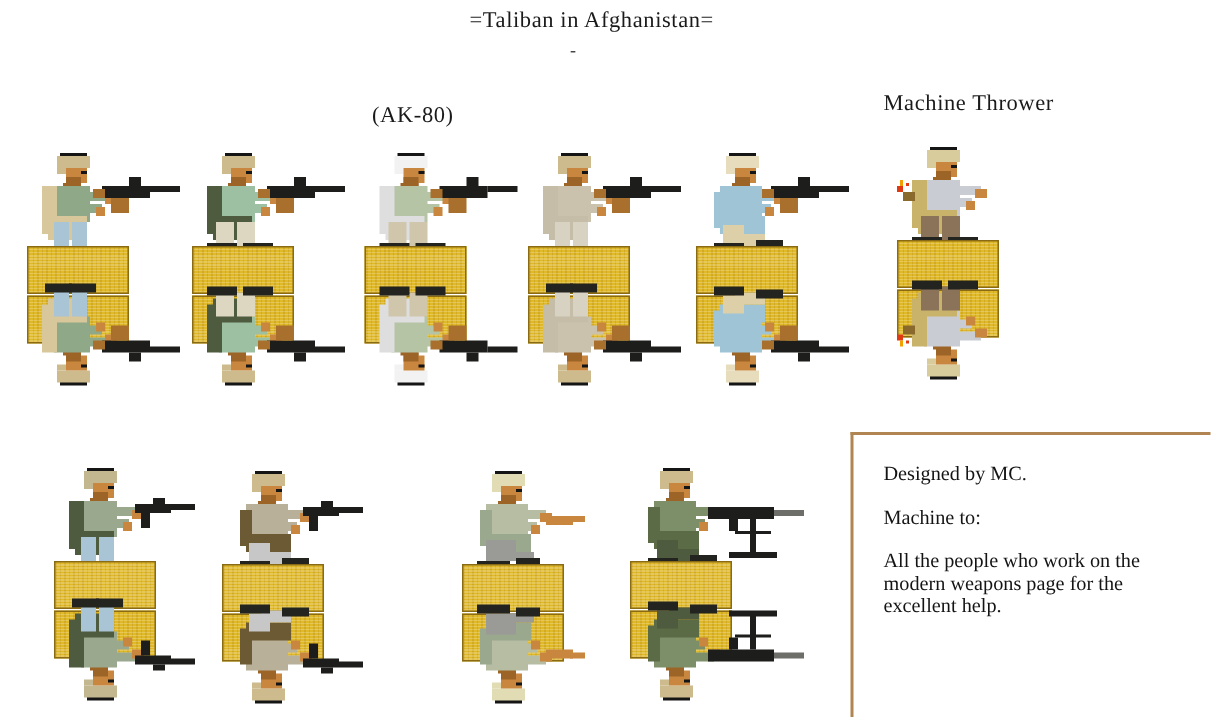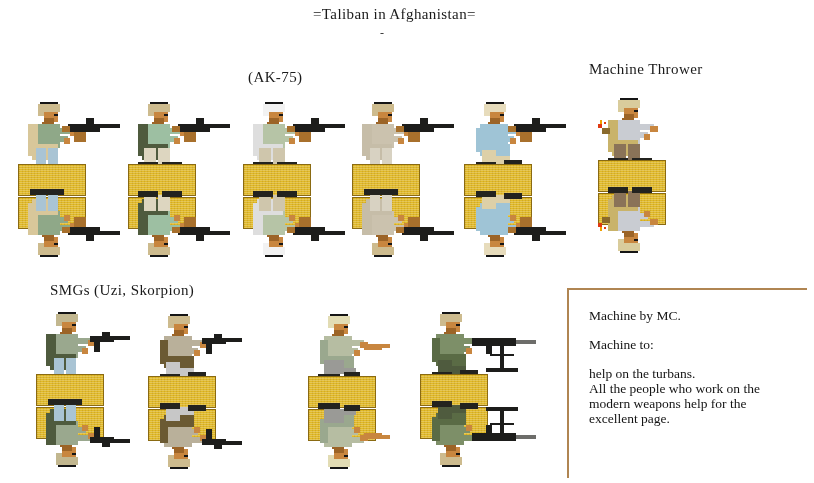--- a/index.html
+++ b/index.html
@@ -53,23 +53,22 @@
   .sprite{position:absolute;image-rendering:pixelated;}
   .px{position:absolute;}
 </style>
 </head>
 <body>
 
 <div class="stage">
 
   <div class="lbl" id="title">=Taliban in Afghanistan=</div>
   <div class="lbl" id="dash">-</div>
-  <div class="lbl" id="ak-line2">(AK-75)</div>
+  <div class="lbl" id="ak-line2">(AK-80)</div>
   <div class="lbl" id="moltov">Machine Thrower</div>
-  <div class="lbl" id="smg">SMGs (Uzi, Skorpion)</div>
 
   <div class="fig" id="f1" style="left: 18px; top: 100px; width: 130px; height: 160px;">
       <div style="position: absolute; left: 0px; top: 0px;">
         <div class="sprite" style="left: 0px; top: 0px; width: 120px; height: 62px;">
           <div class="px" style="left: 22px; top: 2px; width: 18px; height: 4px; background: rgb(21, 21, 21);"></div>
           <div class="px" style="left: 20px; top: 4px; width: 22px; height: 8px; background: rgb(205, 187, 142);"></div>
           <div class="px" style="left: 20px; top: 12px; width: 6px; height: 4px; background: rgb(205, 187, 142);"></div>
           <div class="px" style="left: 26px; top: 12px; width: 14px; height: 10px; background: rgb(200, 134, 63);"></div>
           <div class="px" style="left: 36px; top: 14px; width: 4px; height: 2px; background: rgb(21, 21, 21);"></div>
           <div class="px" style="left: 26px; top: 18px; width: 10px; height: 6px; background: rgb(156, 100, 39);"></div>
@@ -630,23 +629,22 @@
           <div class="px" style="left: 70px; top: 44px; width: 24px; height: 2px; background: rgb(29, 29, 27);"></div>
           <div class="px" style="left: 18px; top: 50px; width: 14px; height: 12px; background: rgb(79, 91, 62);"></div>
           <div class="px" style="left: 26px; top: 56px; width: 20px; height: 8px; background: rgb(79, 91, 62);"></div>
           <div class="px" style="left: 12px; top: 62px; width: 20px; height: 6px; background: rgb(35, 35, 31);"></div>
           <div class="px" style="left: 40px; top: 60px; width: 18px; height: 6px; background: rgb(35, 35, 31);"></div>
         </div>
       </div>
     </div>
 
   <div id="credits">
-    <div class="cline">Machine by MC.</div>
+    <div class="cline">Designed by MC.</div>
     <div class="gap"></div>
     <div class="cline">Machine to:</div>
     <div class="gap"></div>
-    <div class="cline tight">help on the turbans.</div>
     <div class="cline tight">All the people who work on the</div>
-    <div class="cline tight">modern weapons help for the</div>
-    <div class="cline tight">excellent page.</div>
+    <div class="cline tight">modern weapons page for the</div>
+    <div class="cline tight">excellent help.</div>
   </div>
 
 </div>
 
 </body></html>

